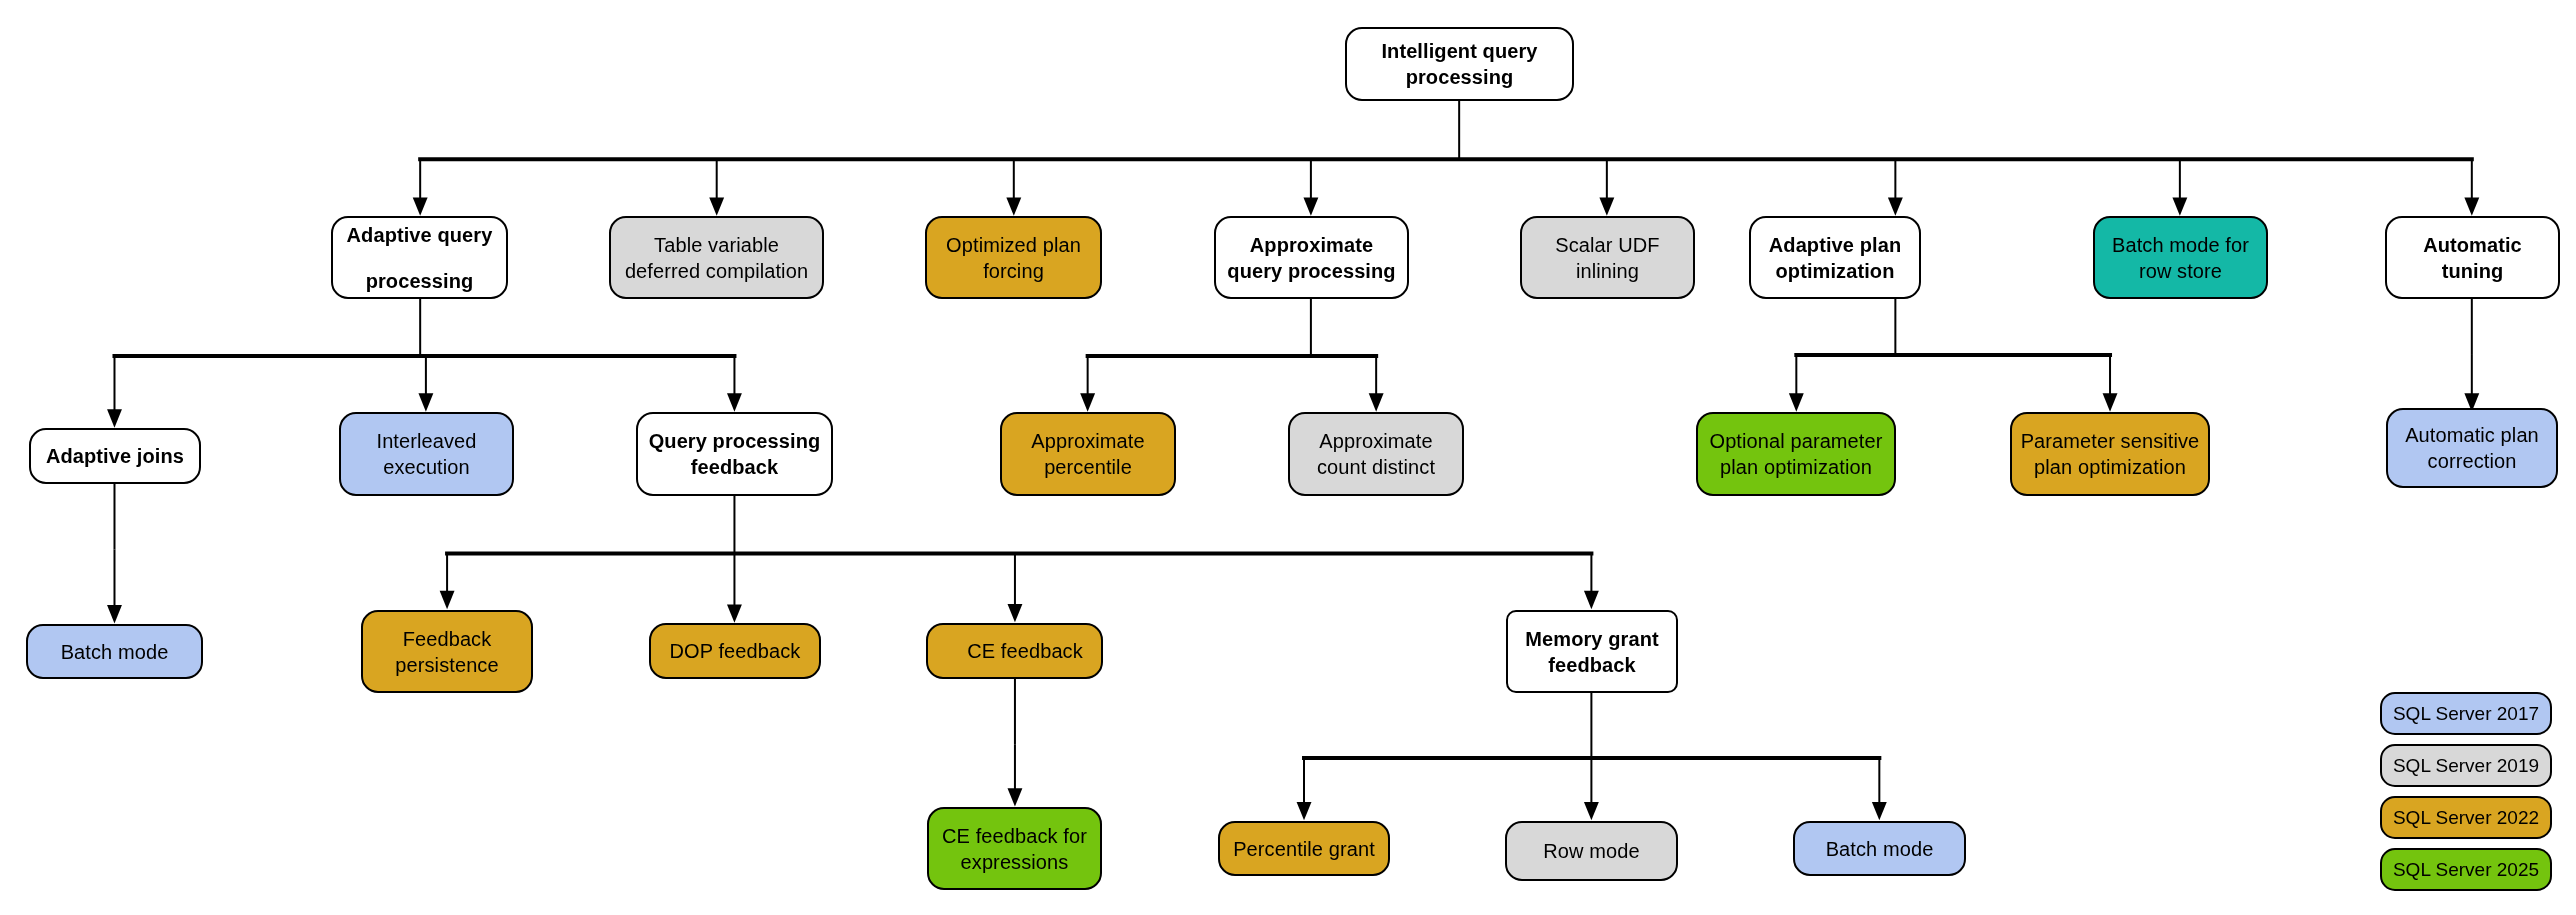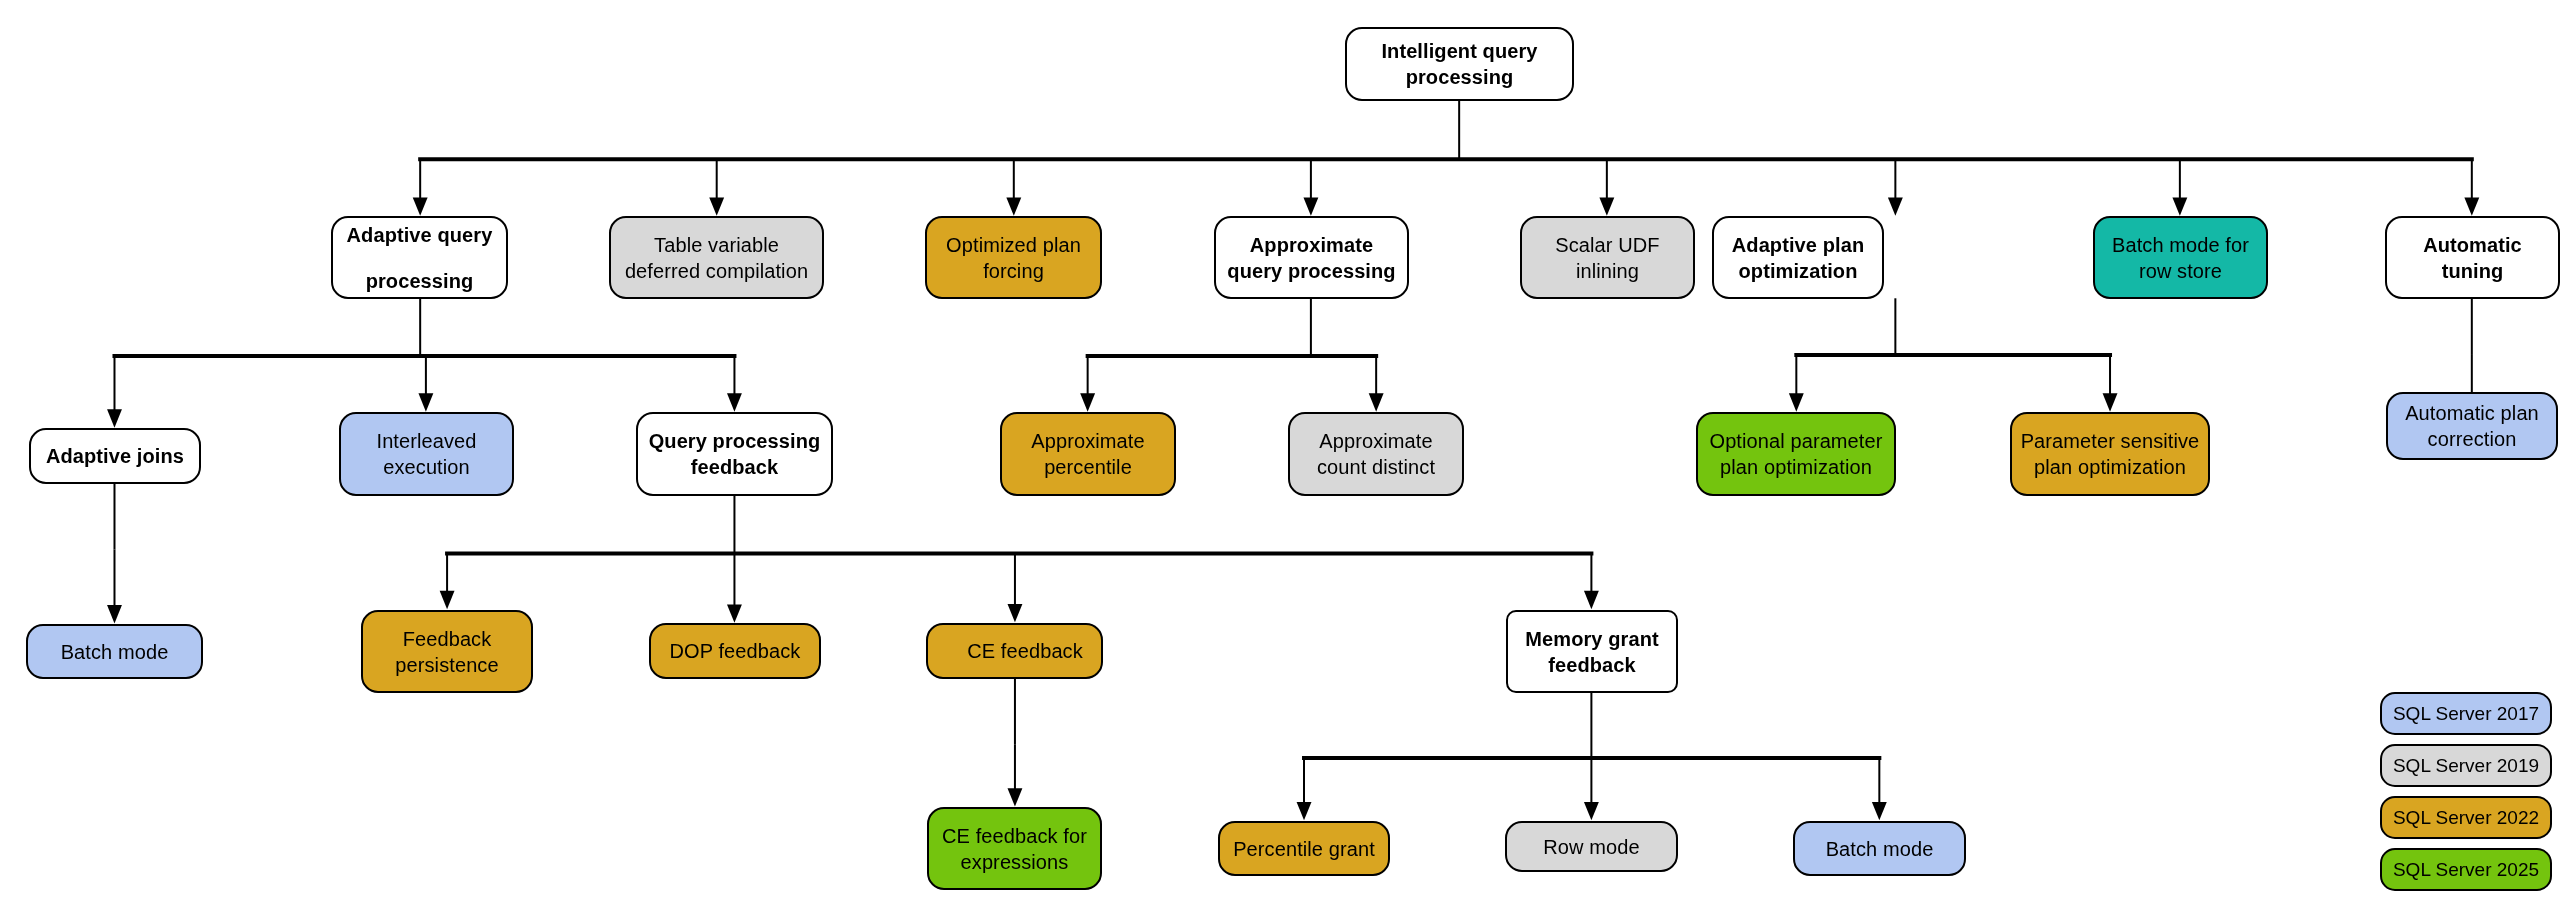--- a/index.html
+++ b/index.html
@@ -159,21 +159,21 @@
         <div class="line">forcing</div>
       </div>
       <div class="node bold" style="left: 1214px; top: 216px; width: 195px; height: 83px; background: rgb(255, 255, 255); border-color: rgb(0, 0, 0);">
         <div class="line">Approximate</div>
         <div class="line">query processing</div>
       </div>
       <div class="node" style="left: 1520px; top: 216px; width: 175px; height: 83px; background: rgb(216, 216, 216); border-color: rgb(0, 0, 0);">
         <div class="line">Scalar UDF</div>
         <div class="line">inlining</div>
       </div>
-      <div class="node bold" style="left: 1712px; top: 216px; width: 172px; height: 83px; background: rgb(255, 255, 255); border-color: rgb(0, 0, 0);">
+      <div class="node bold" style="left: 1749px; top: 216px; width: 172px; height: 83px; background: rgb(255, 255, 255); border-color: rgb(0, 0, 0);">
         <div class="line">Adaptive plan</div>
         <div class="line">optimization</div>
       </div>
       <div class="node" style="left: 2093px; top: 216px; width: 175px; height: 83px; background: #14b8a6; border-color: rgb(0, 0, 0);">
         <div class="line">Batch mode for</div>
         <div class="line">row store</div>
       </div>
       <div class="node bold" style="left: 2385px; top: 216px; width: 175px; height: 83px; background: rgb(255, 255, 255); border-color: rgb(0, 0, 0);">
         <div class="line">Automatic</div>
         <div class="line">tuning</div>
@@ -198,21 +198,21 @@
         <div class="line">count distinct</div>
       </div>
       <div class="node" style="left: 1696px; top: 412px; width: 200px; height: 84px; background: rgb(116, 196, 14); border-color: rgb(0, 0, 0);">
         <div class="line">Optional parameter</div>
         <div class="line">plan optimization</div>
       </div>
       <div class="node" style="left: 2010px; top: 412px; width: 200px; height: 84px; background: rgb(217, 165, 33); border-color: rgb(0, 0, 0);">
         <div class="line">Parameter sensitive</div>
         <div class="line">plan optimization</div>
       </div>
-      <div class="node" style="left: 2386px; top: 392px; width: 172px; height: 68px; background: rgb(177, 199, 242); border-color: rgb(0, 0, 0);">
+      <div class="node" style="left: 2386px; top: 408px; width: 172px; height: 80px; background: rgb(177, 199, 242); border-color: rgb(0, 0, 0);">
         <div class="line">Automatic plan</div>
         <div class="line">correction</div>
       </div>
       <div class="node" style="left: 26px; top: 624px; width: 177px; height: 55px; background: rgb(177, 199, 242); border-color: rgb(0, 0, 0);">
         <div class="line">Batch mode</div>
       </div>
       <div class="node" style="left: 361px; top: 610px; width: 172px; height: 83px; background: rgb(217, 165, 33); border-color: rgb(0, 0, 0);">
         <div class="line">Feedback</div>
         <div class="line">persistence</div>
       </div>
@@ -226,21 +226,21 @@
         <div class="line">Memory grant</div>
         <div class="line">feedback</div>
       </div>
       <div class="node" style="left: 927px; top: 807px; width: 175px; height: 83px; background: rgb(116, 196, 14); border-color: rgb(0, 0, 0);">
         <div class="line">CE feedback for</div>
         <div class="line">expressions</div>
       </div>
       <div class="node" style="left: 1218px; top: 821px; width: 172px; height: 55px; background: rgb(217, 165, 33); border-color: rgb(0, 0, 0);">
         <div class="line">Percentile grant</div>
       </div>
-      <div class="node" style="left: 1505px; top: 821px; width: 173px; height: 51px; background: rgb(216, 216, 216); border-color: rgb(0, 0, 0); text-align: right;">
+      <div class="node" style="left: 1505px; top: 821px; width: 173px; height: 60px; background: rgb(216, 216, 216); border-color: rgb(0, 0, 0); text-align: right;">
         <div class="line">Row mode</div>
       </div>
       <div class="node" style="left: 1793px; top: 821px; width: 173px; height: 55px; background: rgb(177, 199, 242); border-color: rgb(0, 0, 0);">
         <div class="line">Batch mode</div>
       </div>
     </div>
   <div id="legend">
       <div class="legend-badge" style="left: 2380px; top: 692px; width: 172px; height: 43px; background: rgb(177, 199, 242);">SQL Server 2017</div>
       <div class="legend-badge" style="left: 2380px; top: 744px; width: 172px; height: 43px; background: rgb(216, 216, 216);">SQL Server 2019</div>
       <div class="legend-badge" style="left: 2380px; top: 796px; width: 172px; height: 43px; background: rgb(217, 165, 33);">SQL Server 2022</div>

